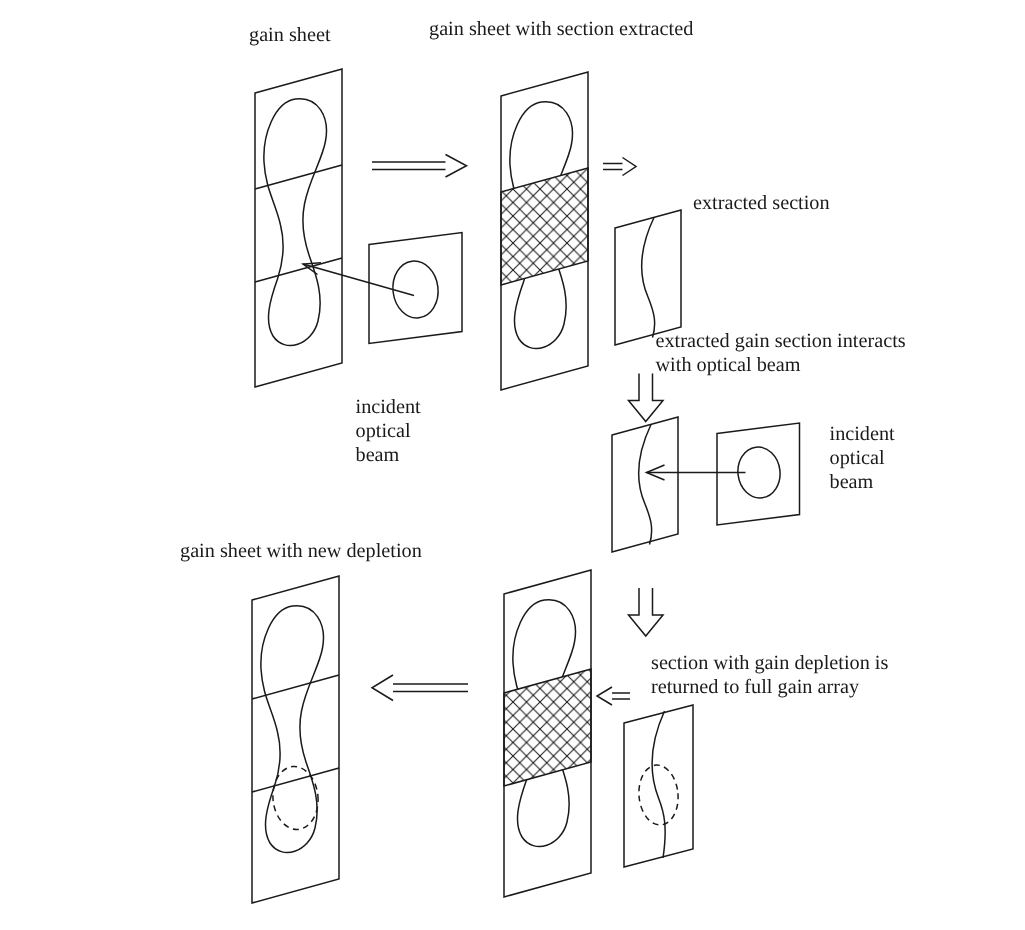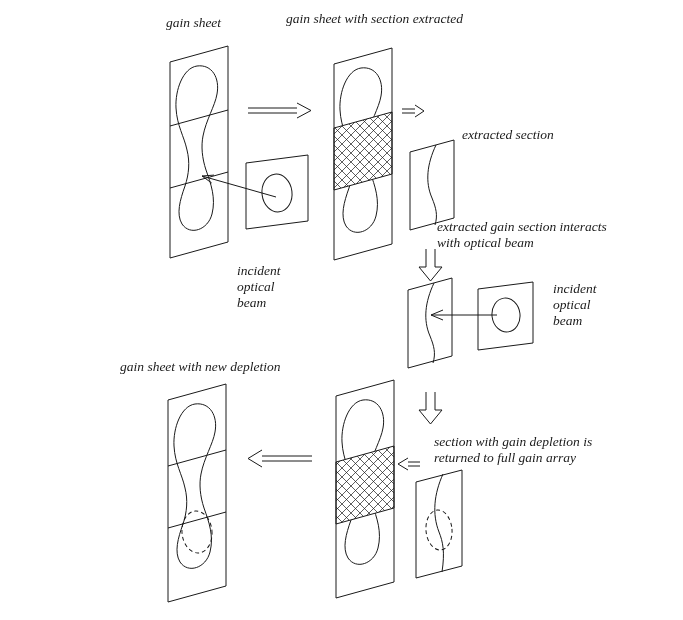--- a/index.html
+++ b/index.html
@@ -3,21 +3,20 @@
 <meta charset="utf-8">
 <style>
   :root { --line:#1a1a1a; --background:#ffffff; }
   html,body { margin:0; padding:0; background:#ffffff; }
   .stage {
     position:relative;
     width:683px; height:620px;
     background:var(--background);
     font-family:"Liberation Serif", serif;
     overflow:hidden;
-    font-style:italic;
   }
   svg.diagram { display:block; color:var(--line); }
   svg.diagram text {
     font-family:"Liberation Serif", serif;
     font-size:13.5px;
     fill:var(--line);
   }
   svg.diagram .ln { stroke:currentColor; stroke-width:1; fill:none; }
   svg.diagram .fillwhite { fill:var(--background); }
 </style>

